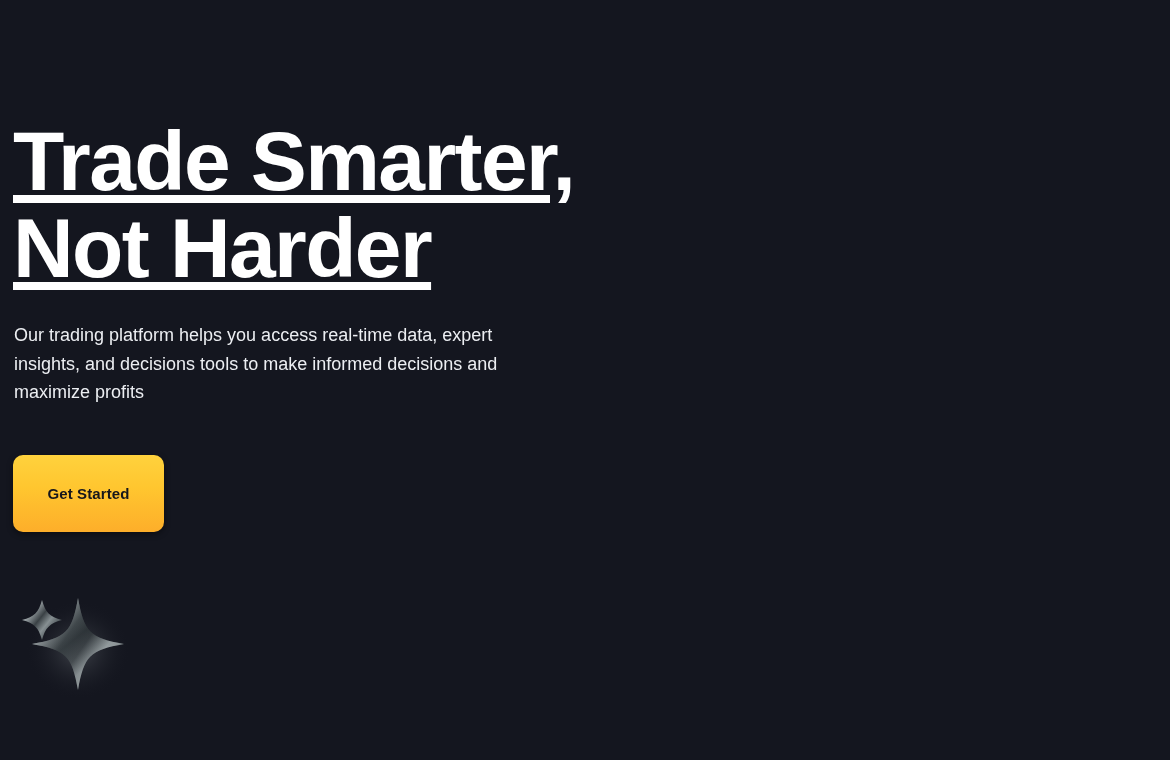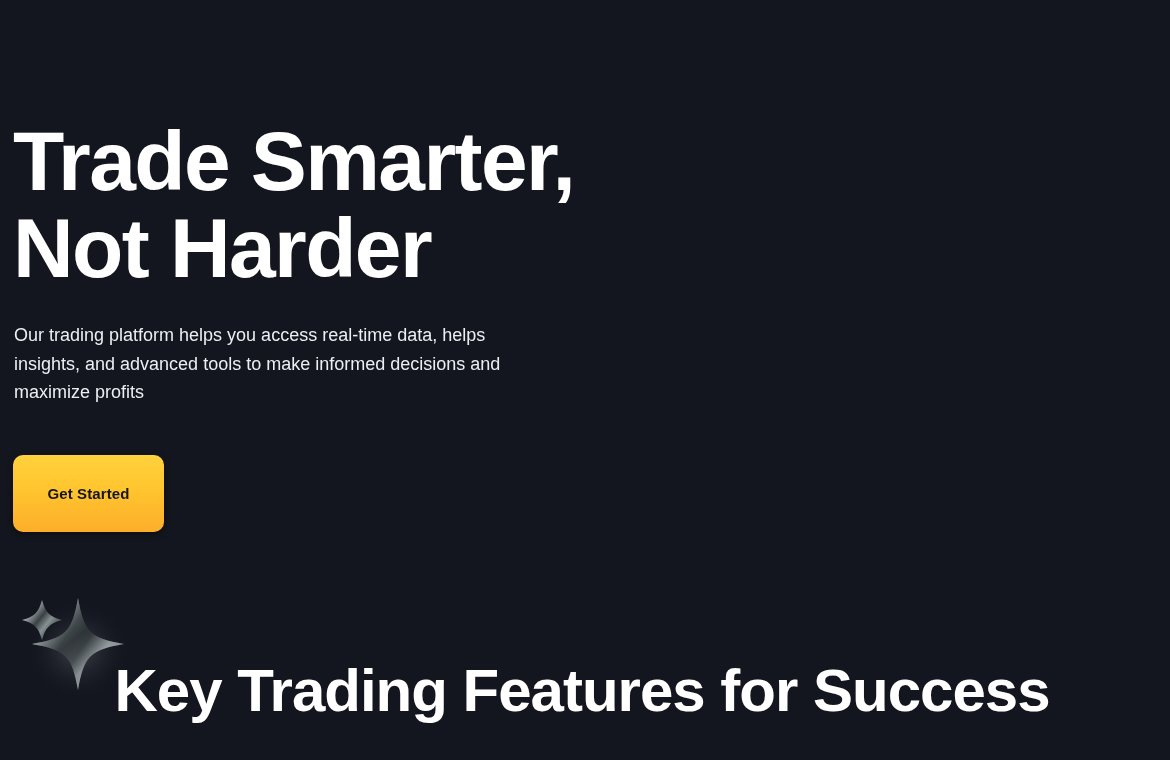--- a/index.html
+++ b/index.html
@@ -38,20 +38,21 @@
     position: absolute;
     left: 13px;
     top: 118px;
     width: 700px;
     color: #ffffff;
     font-size: 84px;
     font-weight: bold;
     line-height: 87px;
     letter-spacing: -1.6px;
     white-space: pre-line;
+    text-decoration: underline;
   }
 
   .hero-subtitle {
     position: absolute;
     left: 14px;
     top: 321px;
     width: 500px;
     color: #eceef2;
     font-size: 18px;
     font-weight: normal;
@@ -114,21 +115,21 @@
 </head>
 <body>
 
 <div class="page">
 
   <section class="hero">
 
     <h1 class="hero-title">Trade Smarter,
 Not Harder</h1>
 
-    <p class="hero-subtitle">Our trading platform helps you access real-time data, helps insights, and advanced tools to make informed decisions and maximize profits</p>
+    <p class="hero-subtitle">Our trading platform helps you access real-time data, expert insights, and decisions tools to make informed decisions and maximize profits</p>
 
     <button class="cta-button">Get Started</button>
 
   </section>
 
   <div class="sparkle-group">
     <svg width="140" height="132" viewBox="0 0 140 132" xmlns="http://www.w3.org/2000/svg">
       <defs>
         <linearGradient id="gradBig" x1="0%" y1="15%" x2="100%" y2="85%">
           <stop offset="0%" stop-color="#5d6669"></stop>
@@ -173,17 +174,14 @@
                C64 78 58 72 24 66
                C58 60 64 54 70 20 Z" fill="url(#gradBig)"></path>
       <path d="M70 20
                C76 54 82 60 116 66
                C82 72 76 78 70 112
                C64 78 58 72 24 66
                C58 60 64 54 70 20 Z" fill="url(#gradBigOverlay)"></path>
     </svg>
   </div>
 
-  <section class="features">
-    <h2 class="features-title">Key Trading Features for Success</h2>
-  </section>
 
 </div>
 
 </body></html>

